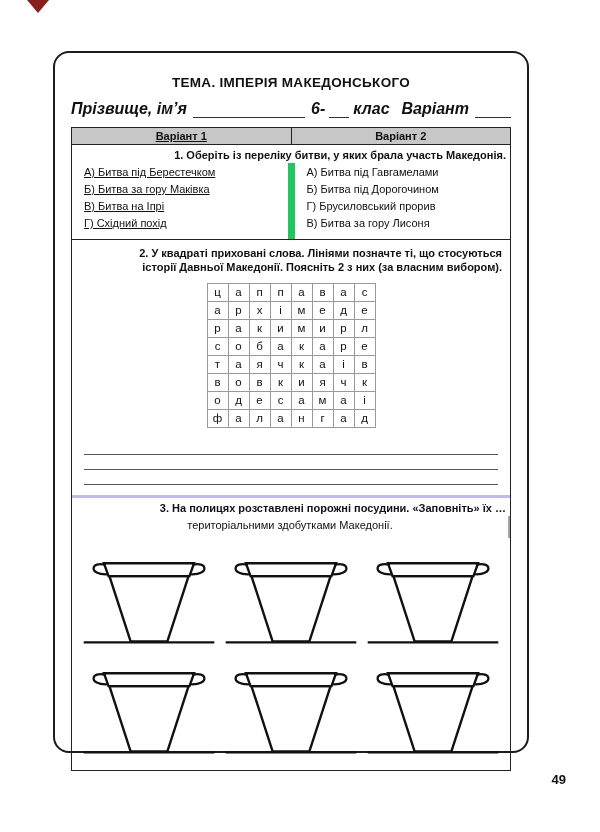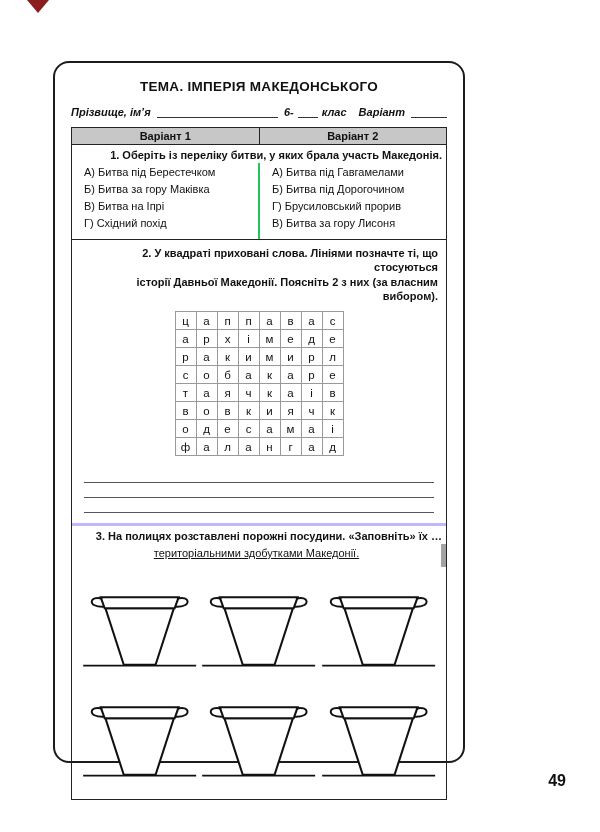--- a/index.html
+++ b/index.html
@@ -1,52 +1,52 @@
 <!DOCTYPE html>
 <html><head>
 <meta charset="utf-8">
 <style>
   html,body{margin:0;padding:0;background:#ffffff;}
   .page{position:relative;width:600px;height:832px;background:#ffffff;
         font-family:"Liberation Sans","DejaVu Sans",sans-serif;color:#111;overflow:hidden;}
   .corner-accent{position:absolute;left:27px;top:0;width:22px;height:13px;
         background:#8a1e1e;clip-path:polygon(0 0,100% 0,50% 100%);}
-  .sheet{position:absolute;left:53px;top:61px;width:412px;height:702px;box-sizing:border-box;
-        border:2px solid #1c1c1c;border-radius:16px;padding:14px 16px;background:#fff;}
+  .sheet{position:absolute;left:53px;top:51px;width:476px;height:702px;box-sizing:border-box;
+        border:2px solid #1c1c1c;border-radius:16px;padding:20px 16px;background:#fff;}
   .page-title{text-align:center;font-size:13.5px;font-weight:bold;letter-spacing:.3px;margin-top:2px;}
-  .name-row{display:flex;align-items:flex-end;font-size:11px;font-weight:bold;font-style:italic;margin-top:10px;}
+  .name-row{display:flex;align-items:flex-end;font-size:16px;font-weight:bold;font-style:italic;margin-top:10px;}
   .fill-line{flex:1;border-bottom:1px solid #333;height:13px;margin:0 6px;}
   .blank{border-bottom:1px solid #333;height:13px;display:inline-block;}
   .blank.sm{width:20px;margin:0 4px;}
   .blank.md{width:36px;margin-left:6px;}
   .vlab{margin-left:12px;}
   .qtable{margin-top:9px;border:1.2px solid #222;font-size:11px;}
   .trow{display:flex;}
   .hcell{flex:1;background:#c7c7c7;text-align:center;font-weight:bold;padding:2px 0;}
-  .hcell.left{border-right:1px solid #222;}
+  .hcell.left{border-right:1px solid #222;text-decoration:underline;}
   .full{flex:1;}
   .q-title{text-align:right;font-weight:bold;padding:4px 4px 2px;}
   .header-row{border-bottom:1px solid #222;}
   .options-row .cell{flex:1;padding:1px 6px 7px 12px;line-height:1.55;}
-  .options-row .cell.left{border-right:2px solid #22c55e;}
+  .options-row .cell.left{border-right:7px solid #22c55e;text-decoration:underline;}
   .q2-section{border-top:1px solid #222;display:block;padding:6px 8px 8px;}
   .q2-line{text-align:right;font-weight:bold;line-height:1.3;}
   .letter-grid{display:grid;grid-template-columns:repeat(8,21px);grid-auto-rows:18px;
         width:168px;margin:8px auto 12px;border-right:1px solid #999;border-bottom:1px solid #999;}
   .gcell{border-left:1px solid #999;border-top:1px solid #999;display:flex;align-items:center;
         justify-content:center;font-size:11.5px;}
   .answer-lines{margin:4px 4px 2px;}
   .answer-line{height:14px;border-bottom:1px solid #555;}
   .q3-title-row{border-top:3px solid #c4b5fd;}
   .instr-row .cell{flex:1;text-align:center;padding:2px 18px 6px;line-height:1.3;}
-  .instr-row .cell.left{border-right:5px solid #a3a3a3;text-decoration:underline;}
+  .instr-row .cell.left{border-right:2px solid #a3a3a3;}
   .vessels-section{display:block;padding:2px 8px 10px;}
   .vessel-row{display:flex;justify-content:space-between;margin-top:10px;}
   .vessel{width:138px;height:100px;}
-  .page-number{position:absolute;right:34px;top:772px;font-size:16px;font-weight:bold;}
+  .page-number{position:absolute;right:34px;top:772px;font-size:13px;font-weight:bold;}
 </style>
 </head>
 <body>
 
 <div class="page">
 
   <div class="corner-accent"></div>
 
   <div class="sheet">
 

